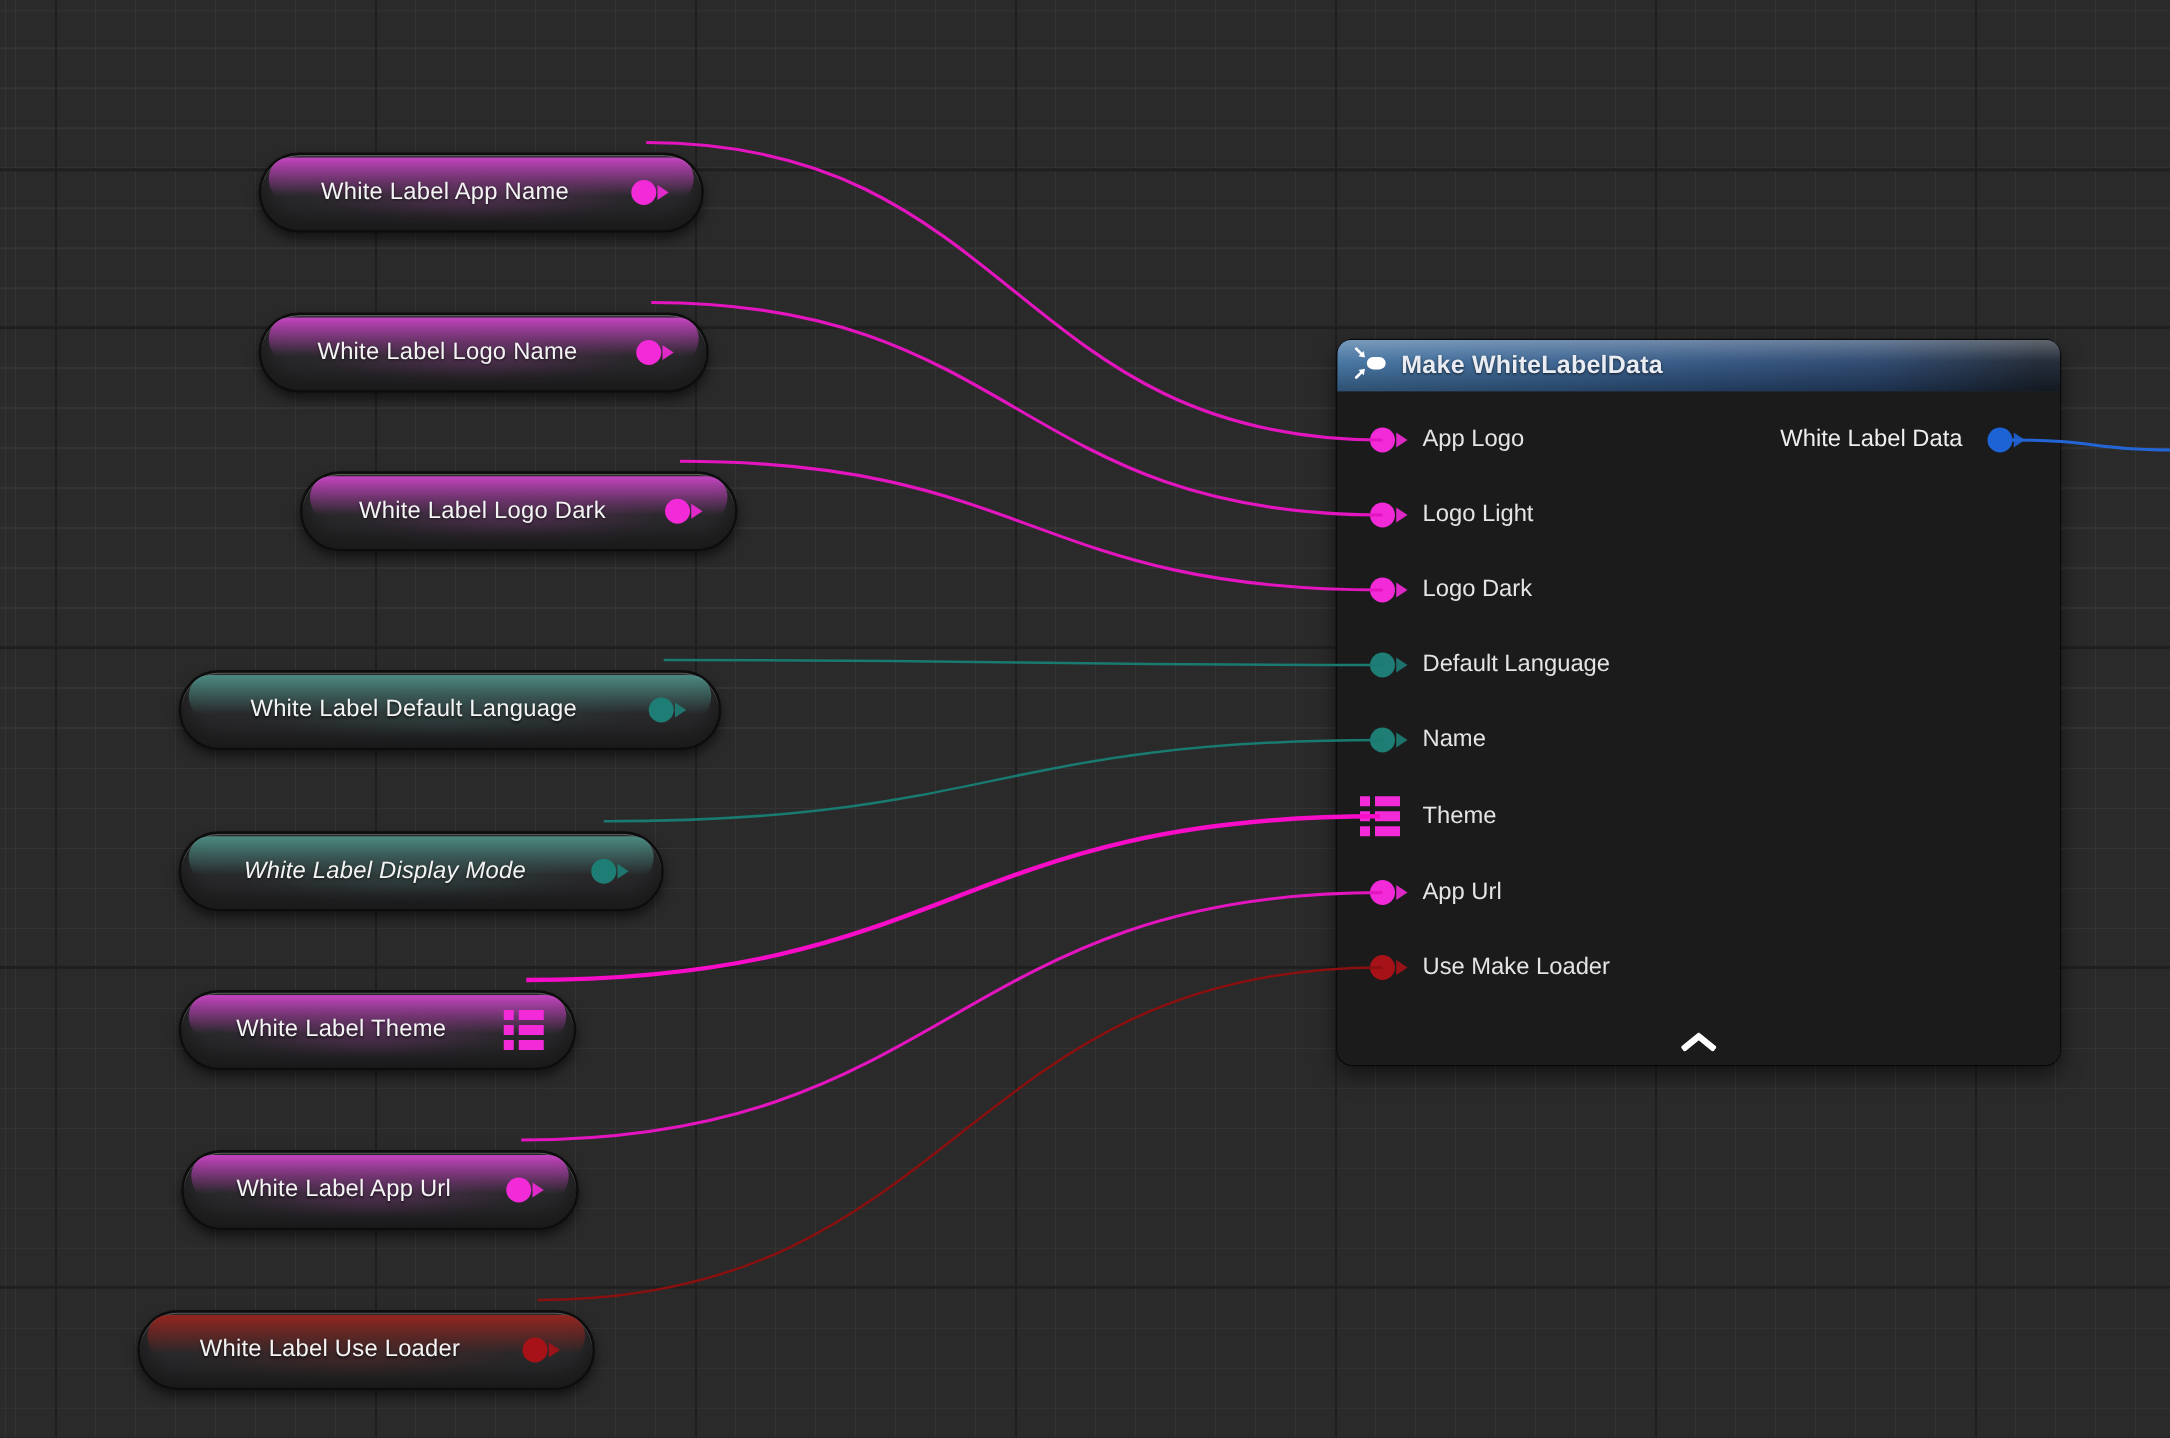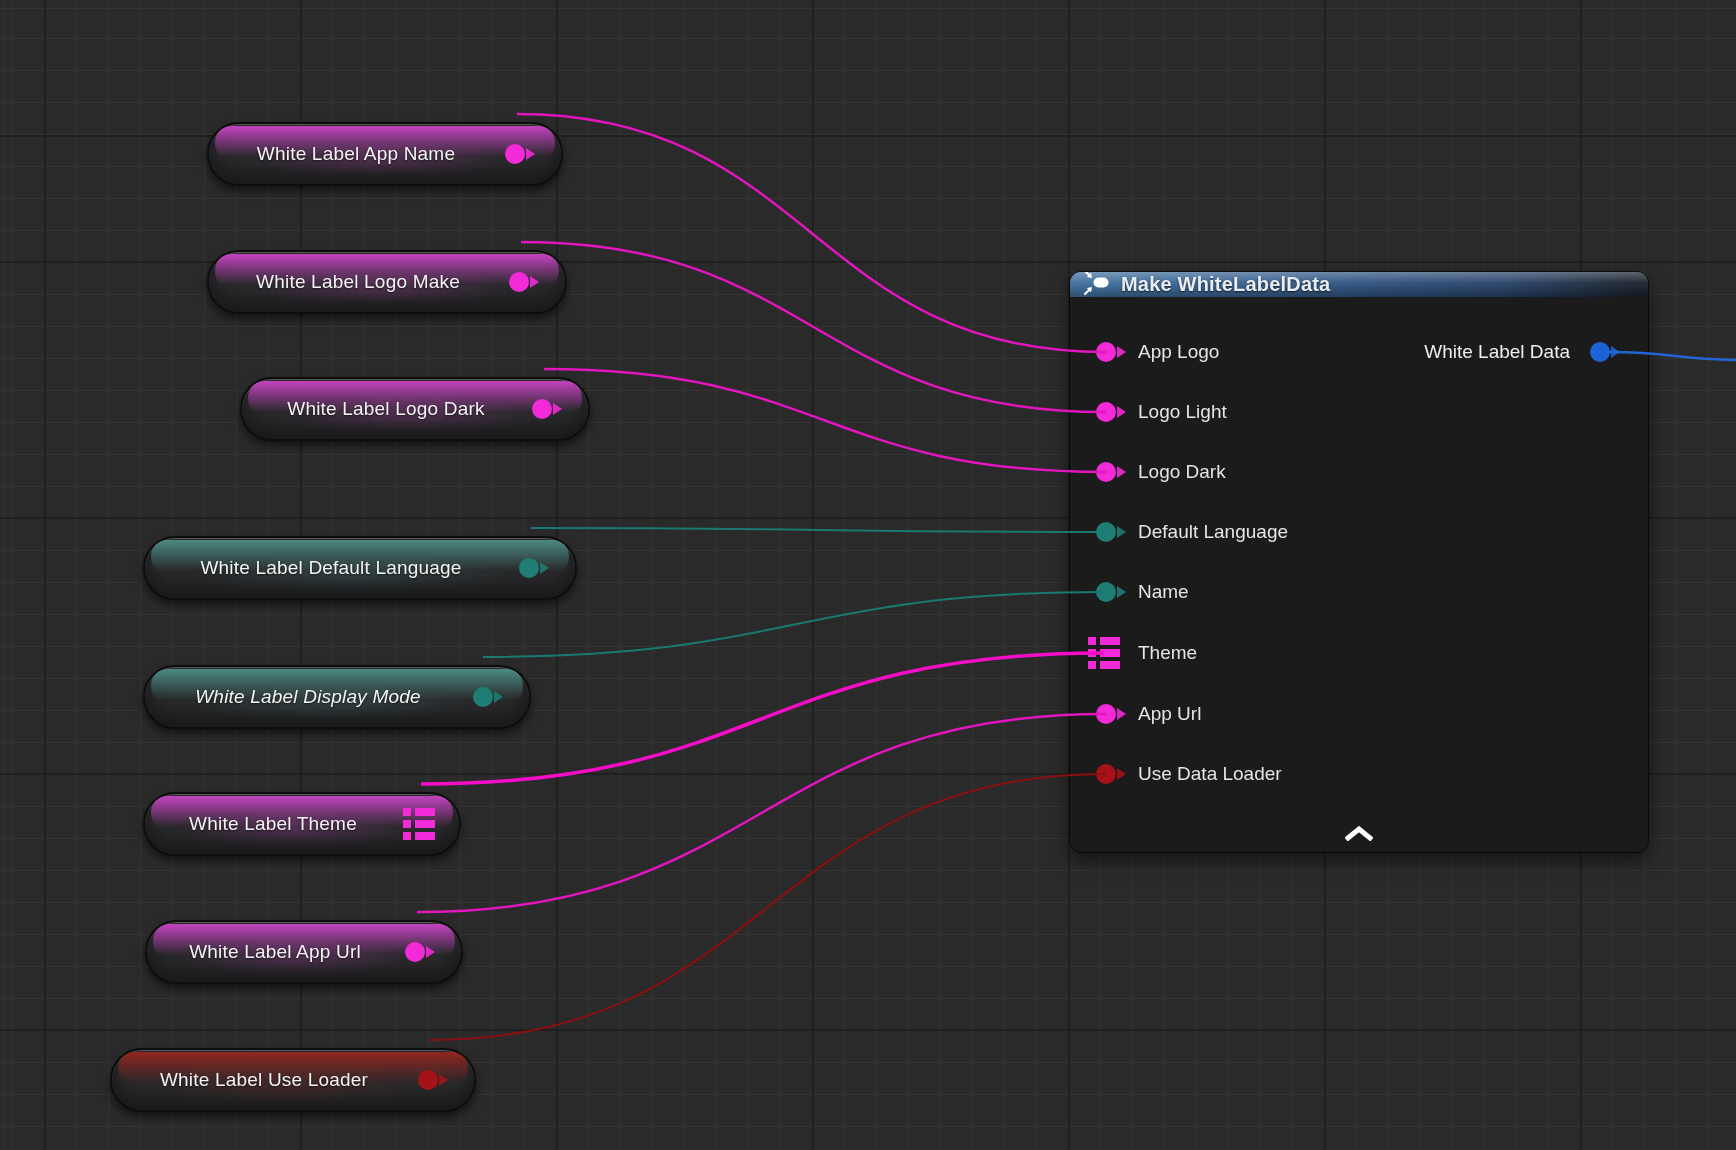--- a/index.html
+++ b/index.html
@@ -55,21 +55,21 @@
   }
   .pin-struct span{background:var(--pin);}
   .getter .pin-struct{right:24px;top:50%;transform:translateY(-50%);}
   
   .node{
     position:absolute;z-index:2;border-radius:12px;
     background:rgba(26,26,27,.93);
     box-shadow:0 8px 18px rgba(0,0,0,.55), 0 0 0 1px rgba(0,0,0,.65);
   }
   .node-header{
-    position:relative;height:25px;border-radius:11px 11px 0 0;overflow:hidden;
+    position:relative;height:41px;border-radius:11px 11px 0 0;overflow:hidden;
     background:linear-gradient(90deg,#40709f 0%,#36608f 30%,#2d4f7c 55%,#27436a 75%,#1a2330 97%);
     display:flex;align-items:center;gap:10px;padding-left:13px;
   }
   .node-header::after{
     content:"";position:absolute;inset:0;
     background:linear-gradient(180deg,rgba(255,255,255,.30) 0%,rgba(255,255,255,.05) 42%,rgba(0,0,0,.28) 100%);
     pointer-events:none;
   }
   .node-title{
     position:relative;z-index:1;color:#e9edf3;font-size:20px;font-weight:bold;
@@ -154,21 +154,21 @@
             <span></span>
           </span>
           <span class="pin-label">Theme</span>
         </div>
         <div class="pin-row" style="top: 442px; left: 0px; right: 0px;">
           <span class="pin-circle" style="--pin: #f22ad8;"></span>
           <span class="pin-label">App Url</span>
         </div>
         <div class="pin-row" style="top: 502px; left: 0px; right: 0px;">
           <span class="pin-circle" style="--pin: #a61217;"></span>
-          <span class="pin-label">Use Data Loader</span>
+          <span class="pin-label">Use Make Loader</span>
         </div>
         <div class="out-row" style="top: 80px;">
           <span class="out-label">White Label Data</span>
           <span class="pin-circle" style="--pin: #1e63d5;"></span>
         </div>
       </div>
     <div class="collapse-btn">
       <svg width="28" height="15" viewBox="0 0 28 15">
         <polyline points="3,12 14,3 25,12" fill="none" stroke="#ffffff" stroke-width="5" stroke-linecap="square"></polyline>
       </svg>
@@ -178,21 +178,21 @@
   <div id="getters">
       <div class="getter" style="left: 207px; top: 82px; width: 356px; --glow: #c443c0;">
         <div class="glow"></div>
         <div class="haze"></div>
         <span class="getter-label">White Label App Name</span>
         <span class="pin-circle" style="--pin: #f22ad8;"></span>
       </div>
       <div class="getter" style="left: 207px; top: 210px; width: 360px; --glow: #c443c0;">
         <div class="glow"></div>
         <div class="haze"></div>
-        <span class="getter-label">White Label Logo Make</span>
+        <span class="getter-label">White Label Logo Name</span>
         <span class="pin-circle" style="--pin: #f22ad8;"></span>
       </div>
       <div class="getter" style="left: 240px; top: 337px; width: 350px; --glow: #c443c0;">
         <div class="glow"></div>
         <div class="haze"></div>
         <span class="getter-label">White Label Logo Dark</span>
         <span class="pin-circle" style="--pin: #f22ad8;"></span>
       </div>
       <div class="getter" style="left: 143px; top: 496px; width: 434px; --glow: #4b8a82;">
         <div class="glow"></div>

